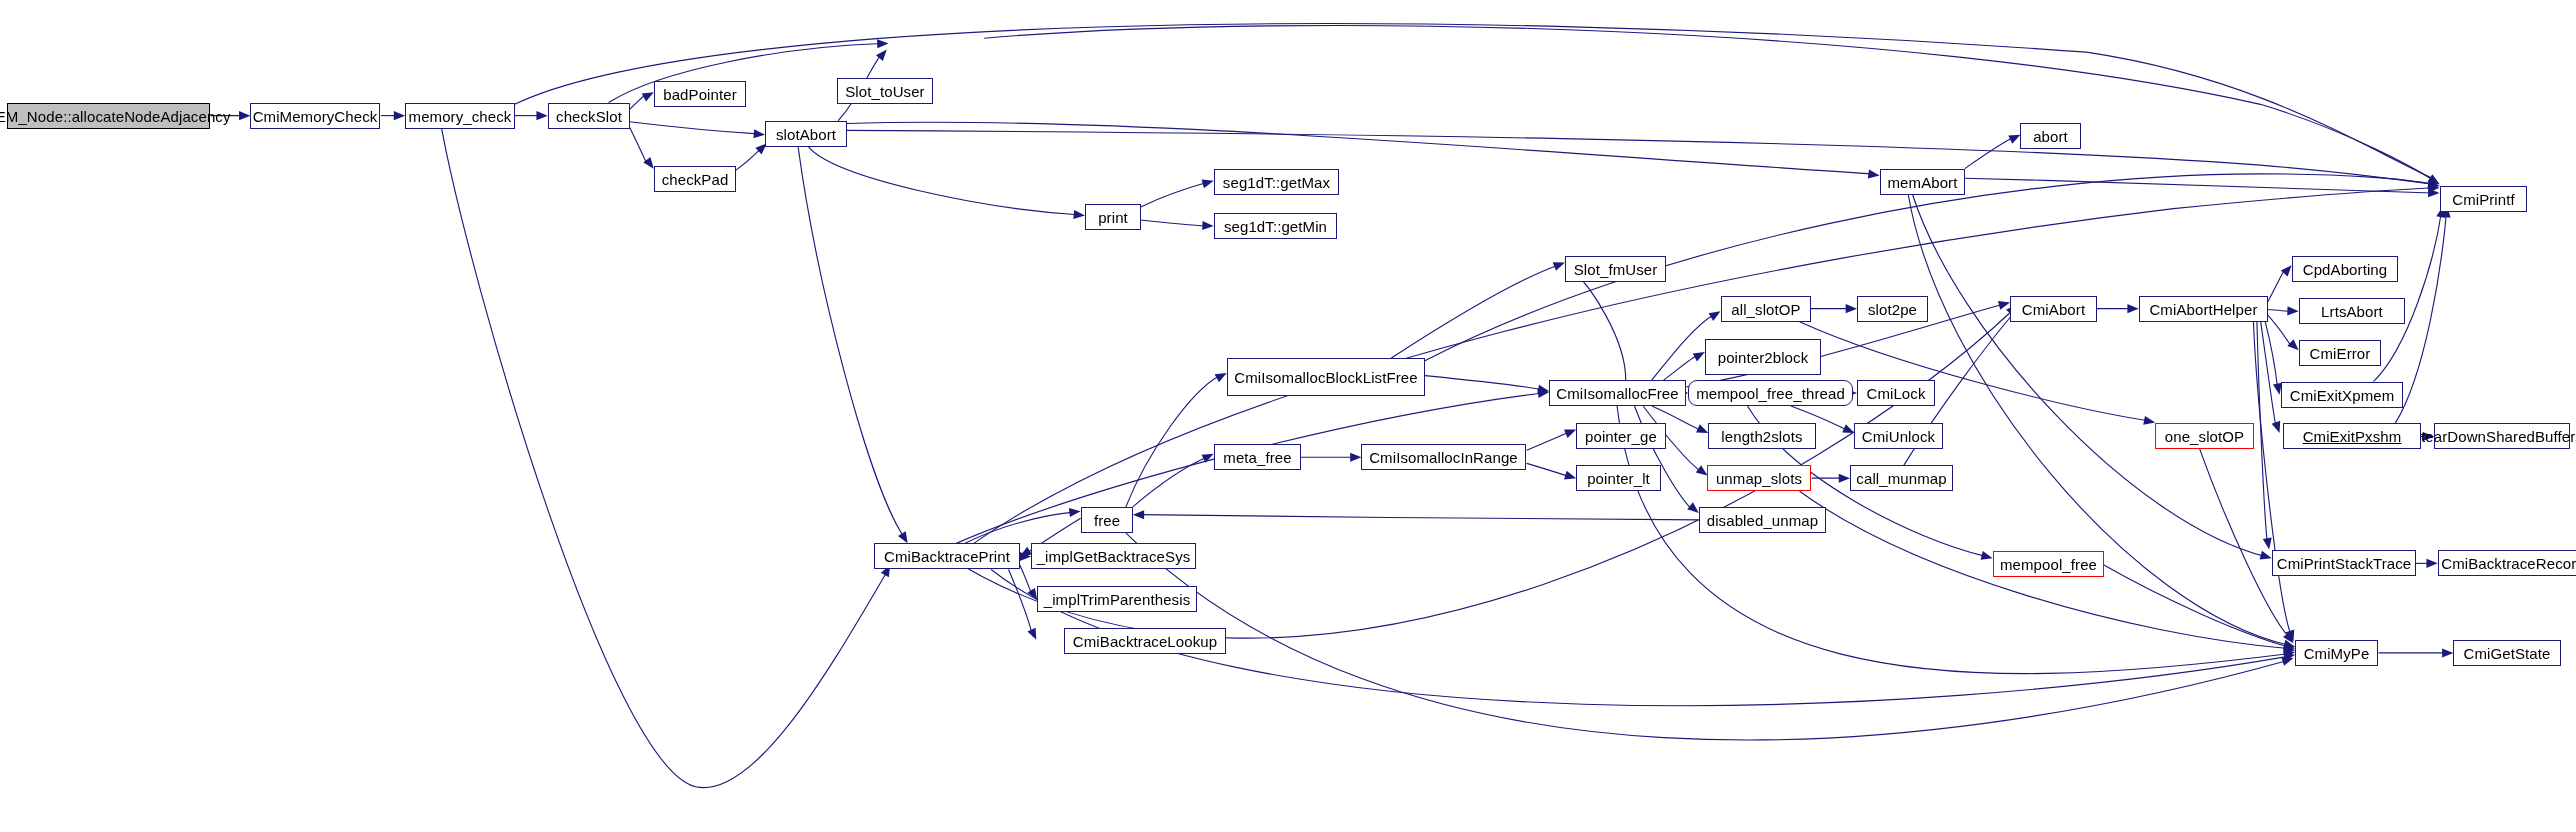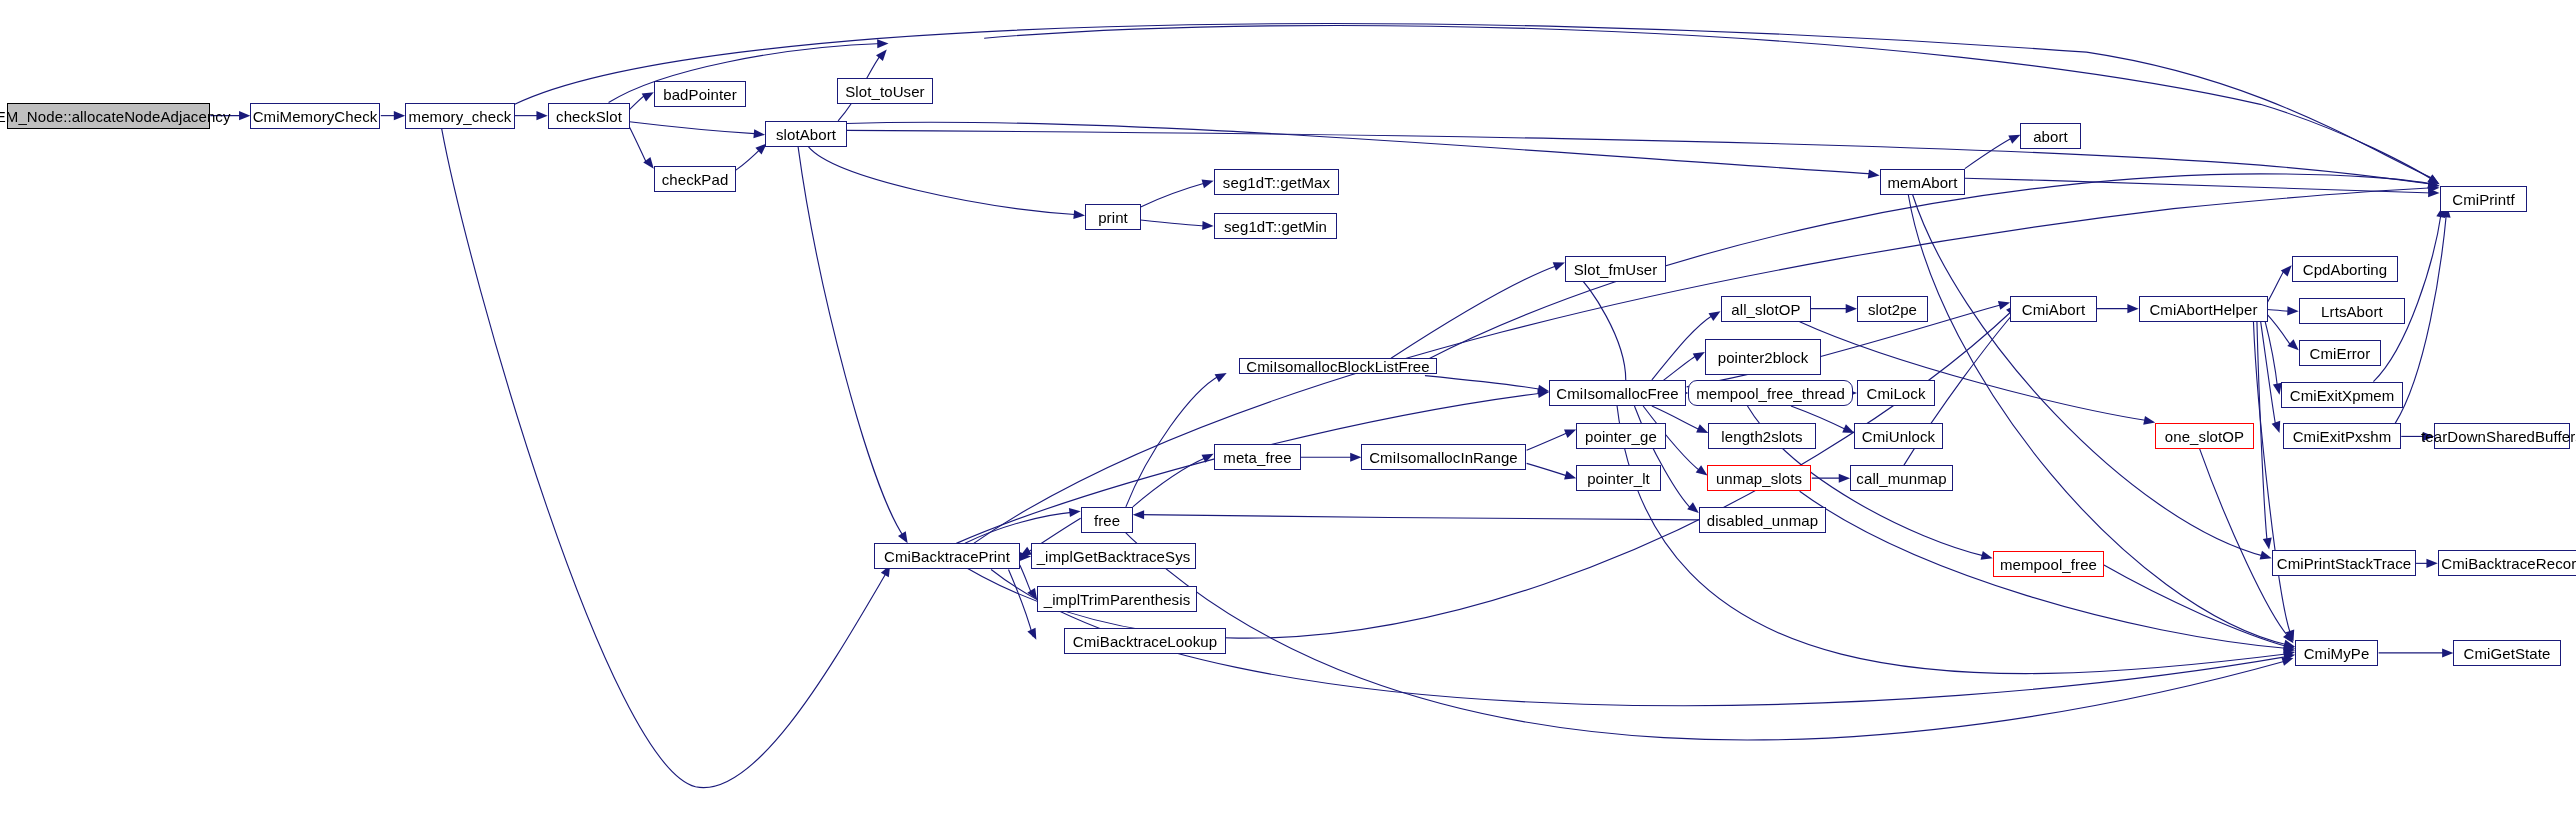--- a/index.html
+++ b/index.html
@@ -374,21 +374,21 @@
       </div>
       <div class="gnode" style="left: 1880px; top: 169px; width: 85px; height: 26px;">
         <span class="lbl">memAbort</span>
       </div>
       <div class="gnode" style="left: 2020px; top: 123px; width: 61px; height: 26px;">
         <span class="lbl">abort</span>
       </div>
       <div class="gnode" style="left: 1565px; top: 256px; width: 101px; height: 26px;">
         <span class="lbl">Slot_fmUser</span>
       </div>
-      <div class="gnode" style="left: 1227px; top: 358px; width: 198px; height: 16px; margin-left: 12px;">
+      <div class="gnode" style="left: 1227px; top: 358px; width: 198px; height: 38px;">
         <span class="lbl">CmiIsomallocBlockListFree</span>
       </div>
       <div class="gnode" style="left: 1549px; top: 380px; width: 137px; height: 26px;">
         <span class="lbl">CmiIsomallocFree</span>
       </div>
       <div class="gnode" style="left: 1721px; top: 296px; width: 90px; height: 26px;">
         <span class="lbl">all_slotOP</span>
       </div>
       <div class="gnode" style="left: 1857px; top: 296px; width: 71px; height: 26px;">
         <span class="lbl">slot2pe</span>
@@ -461,21 +461,21 @@
       </div>
       <div class="gnode" style="left: 2299px; top: 298px; width: 106px; height: 26px;">
         <span class="lbl">LrtsAbort</span>
       </div>
       <div class="gnode" style="left: 2299px; top: 340px; width: 82px; height: 26px;">
         <span class="lbl">CmiError</span>
       </div>
       <div class="gnode" style="left: 2281px; top: 382px; width: 122px; height: 26px;">
         <span class="lbl">CmiExitXpmem</span>
       </div>
-      <div class="gnode" style="left: 2283px; top: 423px; width: 118px; height: 26px;">
+      <div class="gnode" style="left: 2283px; top: 423px; width: 138px; height: 26px; text-decoration: underline;">
         <span class="lbl">CmiExitPxshm</span>
       </div>
       <div class="gnode" style="left: 2434px; top: 423px; width: 136px; height: 26px;">
         <span class="lbl">tearDownSharedBuffers</span>
       </div>
       <div class="gnode" style="left: 2440px; top: 186px; width: 87px; height: 26px;">
         <span class="lbl">CmiPrintf</span>
       </div>
       <div class="gnode" style="left: 2272px; top: 550px; width: 144px; height: 26px;">
         <span class="lbl">CmiPrintStackTrace</span>

